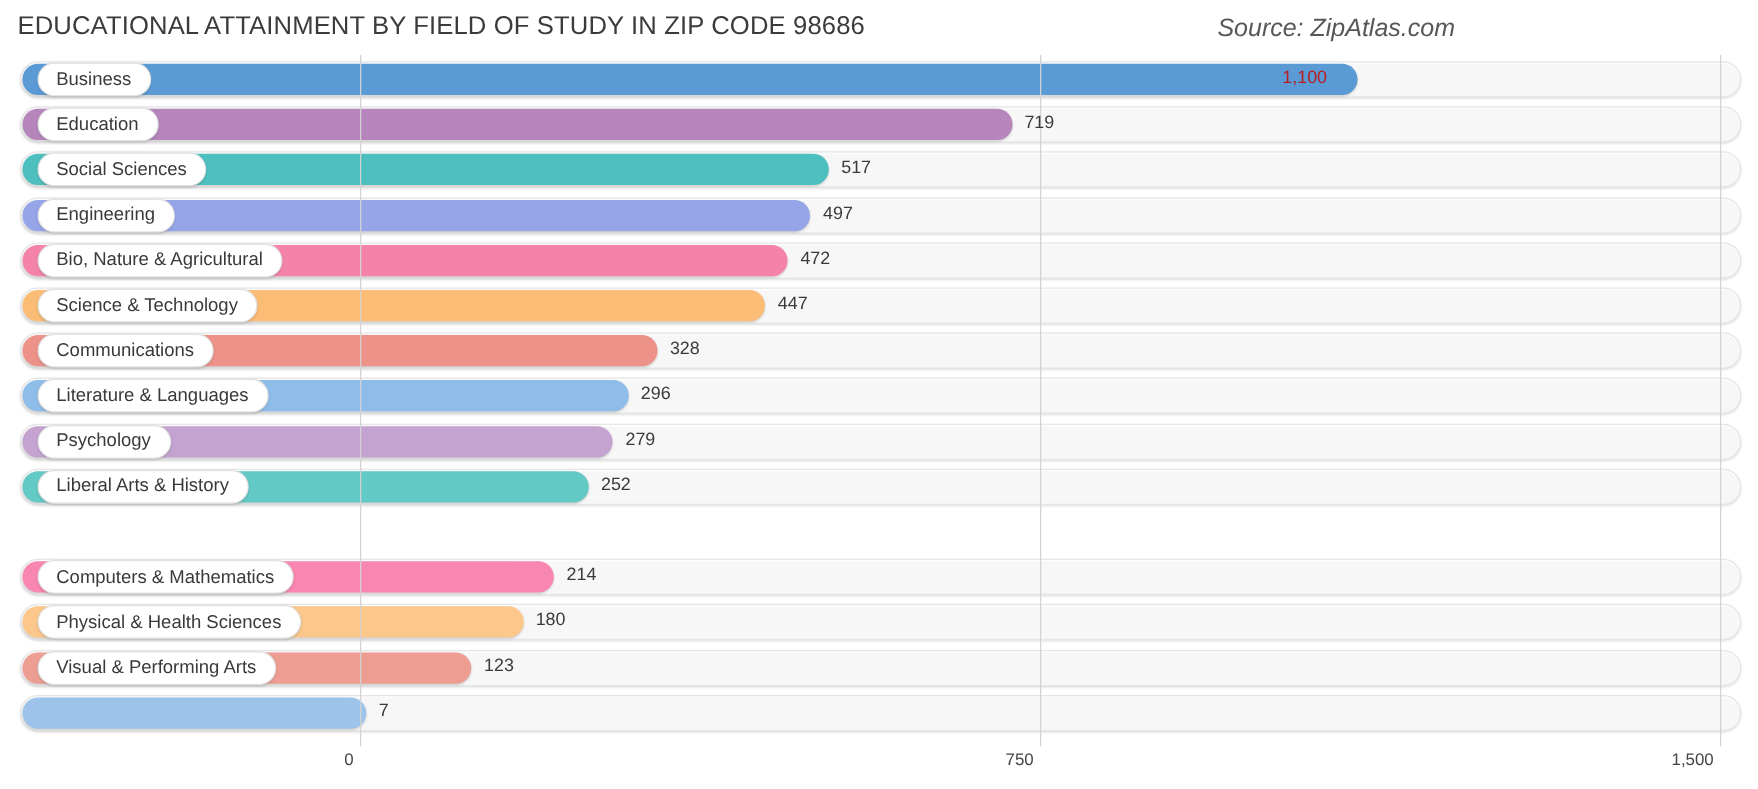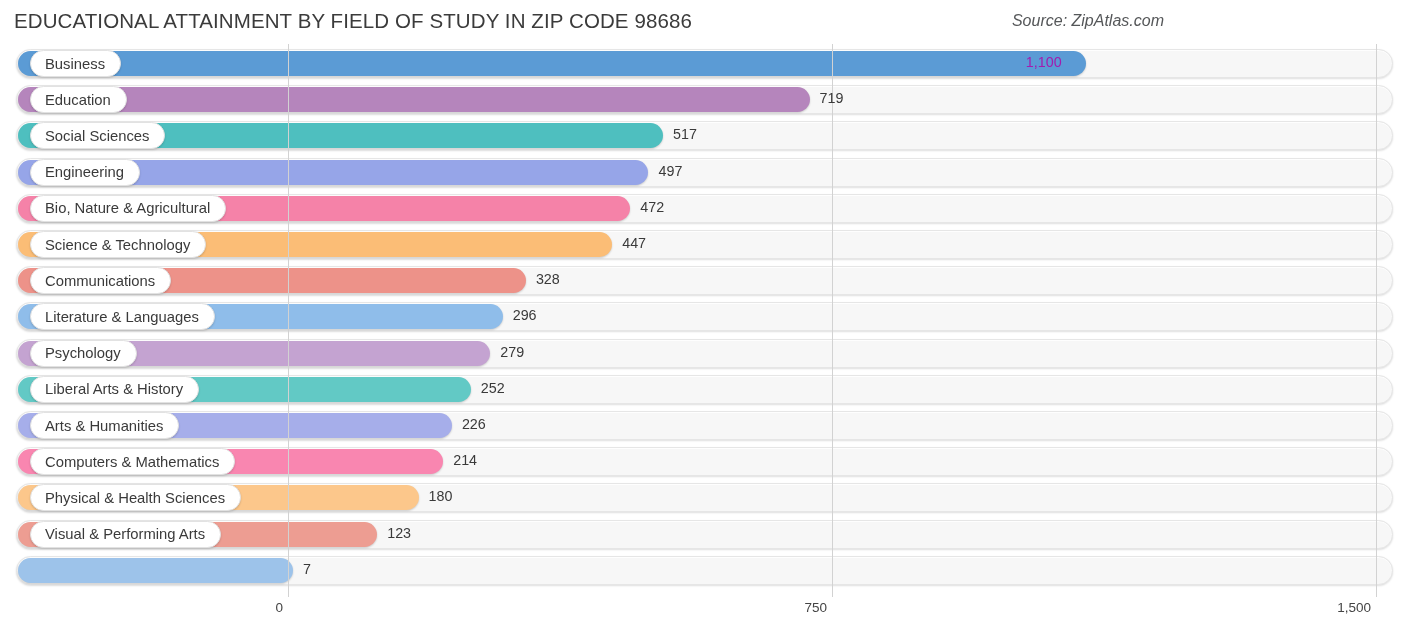--- a/index.html
+++ b/index.html
@@ -27,21 +27,21 @@
     position: absolute;
     left: 14px; top: 9px;
     font-size: 20.5px;
     letter-spacing: 0.1px;
     color: #3b3b3b;
     white-space: nowrap;
   }
   #source-label {
     position: absolute;
     right: 12px; top: 12px;
-    font-size: 16px;
+    font-size: 20px;
     font-style: italic;
     color: #555759;
     white-space: nowrap;
   }
 
   
   #plot {
     position: absolute;
     left: 0; top: 44px;
     width: 1406px;
@@ -114,21 +114,21 @@
     font-size: 14.3px;
     color: #3a3a3a;
     white-space: nowrap;
     z-index: 4;
   }
   
   .value-in {
     position: absolute;
     top: 8px;
     font-size: 14.3px;
-    color: #a21caf;
+    color: #b91c1c;
     white-space: nowrap;
     z-index: 5;
   }
 
   
   #axis {
     position: absolute;
     left: 0; top: 597px;
     width: 1406px; height: 34px;
     background: #ffffff;
@@ -229,28 +229,20 @@
         <div class="value-out" style="left: 500.368px;">279</div>
       </div>
       <div class="row" style="top: 327.8px;">
         <div class="track"></div>
         <div class="bar" style="width: 452.784px; background: rgb(98, 201, 197);"></div>
         <div class="pill">
           <span>Liberal Arts &amp; History</span>
         </div>
         <div class="value-out" style="left: 480.784px;">252</div>
       </div>
-      <div class="row" style="top: 364px;">
-        <div class="track"></div>
-        <div class="bar" style="width: 433.925px; background: rgb(166, 174, 234);"></div>
-        <div class="pill">
-          <span>Arts &amp; Humanities</span>
-        </div>
-        <div class="value-out" style="left: 461.925px;">226</div>
-      </div>
       <div class="row" style="top: 400.2px;">
         <div class="track"></div>
         <div class="bar" style="width: 425.221px; background: rgb(249, 134, 176);"></div>
         <div class="pill">
           <span>Computers &amp; Mathematics</span>
         </div>
         <div class="value-out" style="left: 453.221px;">214</div>
       </div>
       <div class="row" style="top: 436.4px;">
         <div class="track"></div>

